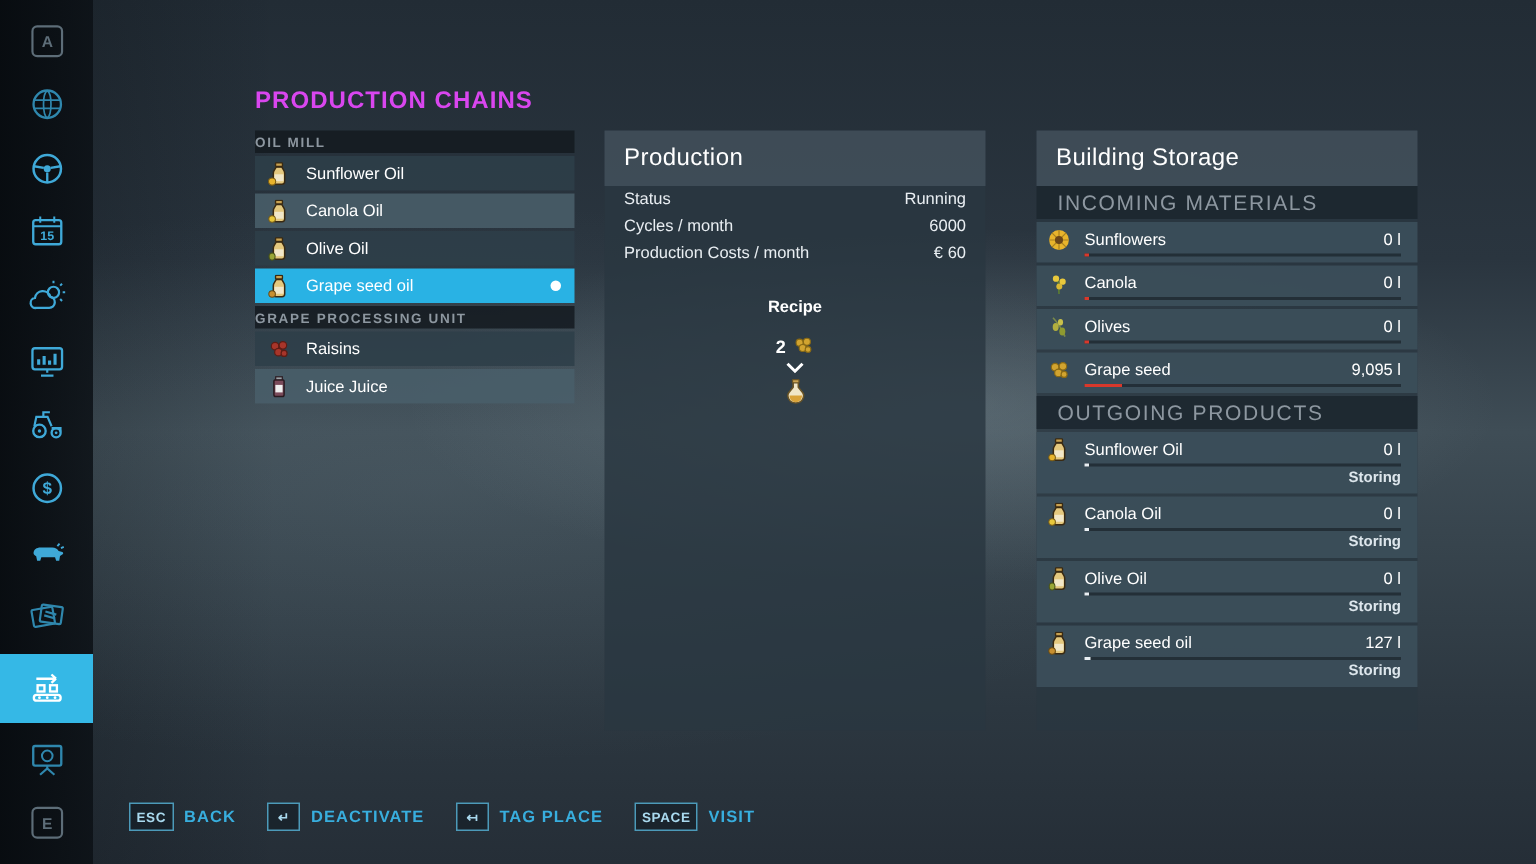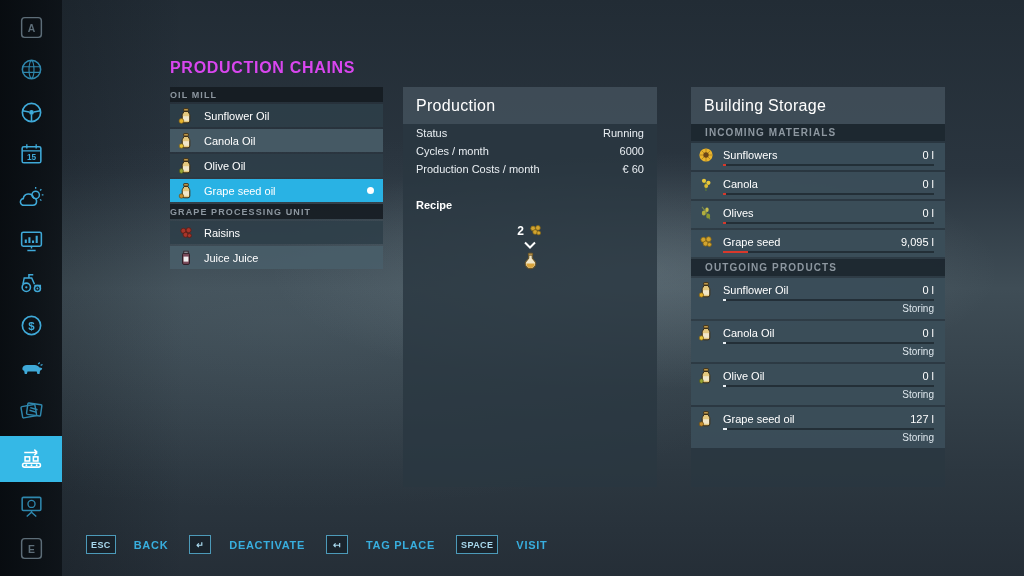--- a/index.html
+++ b/index.html
@@ -69,52 +69,52 @@
     color:#fff; font-size:16px; font-weight:500; letter-spacing:.3px;
   }
   #production { left:403px; width:254px; }
   #storage    { left:691px; width:254px; }
 
   .kv {
     display:flex; justify-content:space-between; align-items:center;
     padding:0 13px; height:18px; font-size:11px; color:#e9eef2;gap:34px;
   }
   .kv:first-of-type { margin-top:7px; }
-  .recipe-heading { margin:21px 13px 0; color:#fff; font-size:11px; font-weight:700; }
+  .recipe-heading { margin:21px 13px 0; color:#fff; font-size:11px; font-weight:700;text-align:center; }
   .recipe-flow { margin-top:12px; display:flex; flex-direction:column; align-items:center; gap:3px; }
   .recipe-in { display:flex; align-items:center; gap:4px; color:#fff; font-size:12px; font-weight:700; }
   .recipe-ic { width:15px; height:15px; }
   .recipe-out-ic { width:19px; height:19px; }
 
   
   .sec-head {
-    height:17px; margin-bottom:2px; background:rgba(26,36,44,.78);
-    color:#8d97a0; font-size:10px; font-weight:700; letter-spacing:1.1px;
+    height:22px; margin-bottom:2px; background:rgba(26,36,44,.78);
+    color:#8d97a0; font-size:14px; font-weight:400; letter-spacing:1.1px;
     display:flex; align-items:center; padding-left:14px; text-transform:uppercase;
   }
   .store-row {
     margin-bottom:2px; background:rgba(61,80,92,.86);
     padding:3px 11px 3px 7px;
   }
   .store-line { display:flex; align-items:center; color:#fff; font-size:11px; height:17px; }
   .store-line .crop-ic { margin-right:9px; }
   .store-val { margin-left:auto; }
   .track {
     height:2px; margin:1px 0 1px 25px; background:rgba(16,24,30,.55); position:relative;
   }
   .fill { position:absolute; left:0; top:0; height:2px; }
   .fill.red  { background:#d8382b; }
   .fill.lite { background:#e9eff3; }
-  .storing { text-align:right; color:#dde6ec; font-size:10px; height:14px; line-height:14px; }
+  .storing { text-align:right; color:#dde6ec; font-size:10px; height:14px; line-height:14px;font-weight:bold; }
 
   
   .hotbar {
     position:absolute; left:86px; top:535px; display:flex; gap:21px; align-items:center; z-index:3;
   }
-  .hot { display:flex; align-items:center; gap:18px; cursor:pointer; }
+  .hot { display:flex; align-items:center; gap:7px; cursor:pointer; }
   .key {
     min-width:22px; height:19px; padding:0 4px;
     border:1px solid rgba(86,175,210,.85); background:rgba(14,24,32,.5);
     color:#a9d9ee; font-size:9px; font-weight:700; letter-spacing:.4px;
     display:flex; align-items:center; justify-content:center;
   }
   .hot-label { color:#38aede; font-size:11px; font-weight:700; letter-spacing:.7px; }
 </style>
 </head>
 <body>

